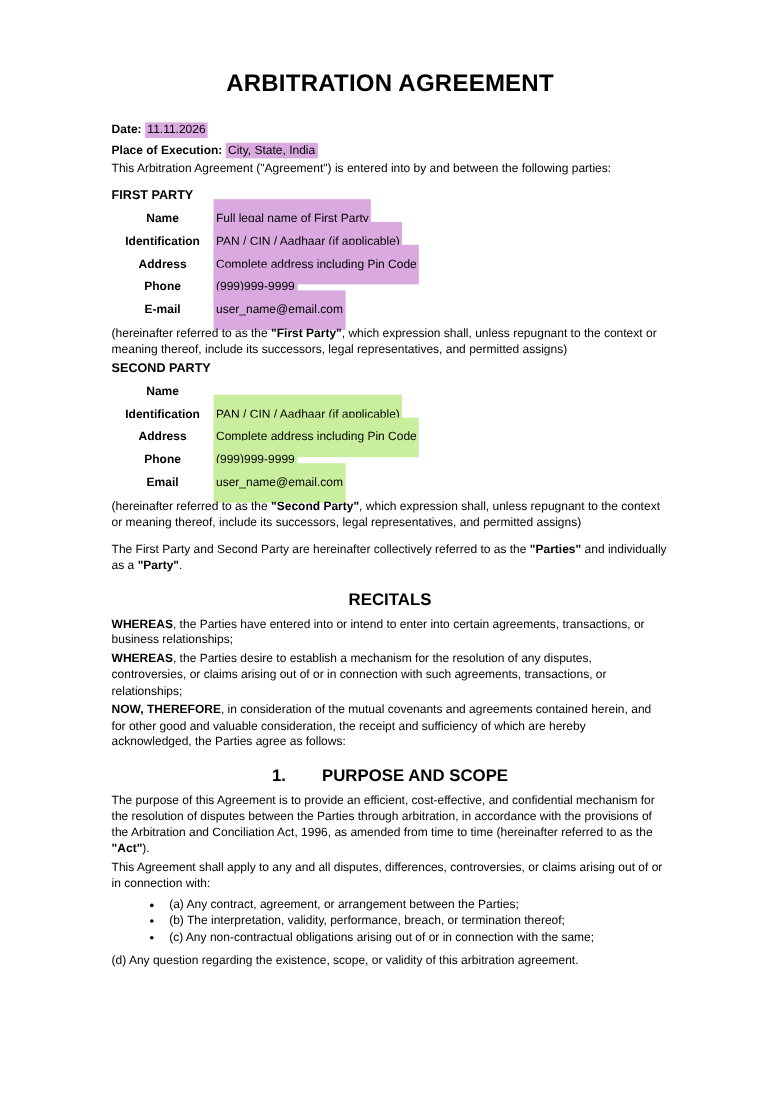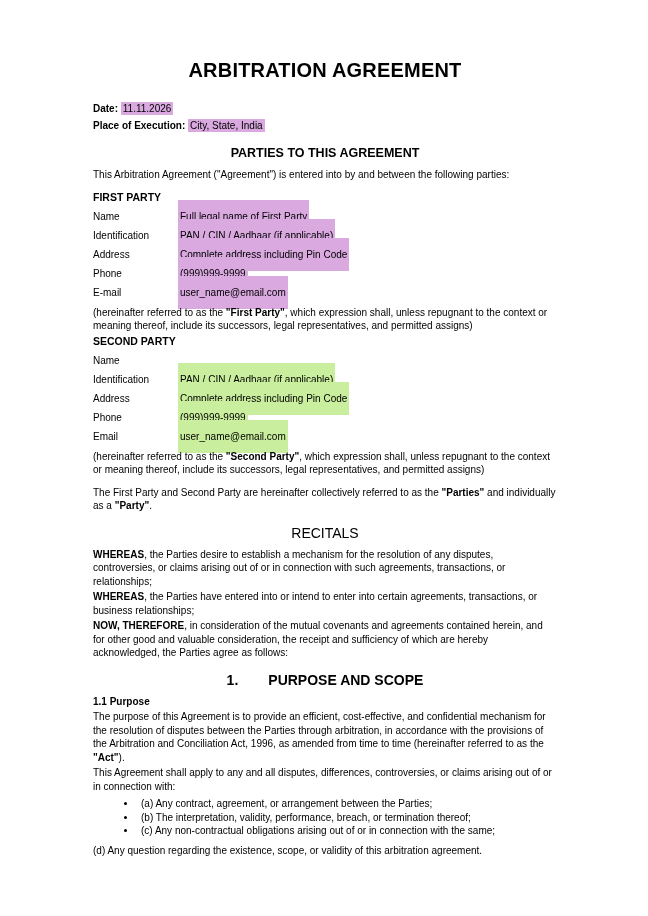--- a/index.html
+++ b/index.html
@@ -24,39 +24,39 @@
   .meta-line { font-size: 10px; line-height: 17px; }
   .b { font-weight: bold; }
   .hl-p { background: var(--hl-purple, #d9a9e0); padding: 1px 2px; }
   .hl-g { background: var(--hl-green, #c9ee9d); padding: 1px 2px; }
   .sec-heading {
     text-align: center; font-weight: bold;
     font-size: 12.5px; line-height: 15px;
     margin-top: 12px; margin-bottom: 7px;
   }
   .big-heading {
-    text-align: center; font-weight: normal;
+    text-align: center; font-weight: bold;
     font-size: 14px; line-height: 17px;
     margin-top: 12px; margin-bottom: 6px;
   }
   .num-heading {
     display: flex; justify-content: center;
     font-weight: bold; font-size: 14px; line-height: 17px;
     margin-top: 12px; margin-bottom: 6px;
   }
   .num-heading .num { margin-right: 30px; }
   .para { font-size: 10px; line-height: 13.5px; margin-bottom: 2px; }
   .intro { margin-bottom: 0; }
   .party-heading {
     font-size: 10.5px; font-weight: bold; line-height: 13px;
     margin-top: 9px; margin-bottom: 3px;
   }
   .fields { margin-bottom: 4px; }
   .field-row { display: flex; font-size: 10px; line-height: 19px; }
-  .field-label { width: 85px; font-weight: normal; flex-shrink: 0; }
+  .field-label { width: 85px; font-weight: bold; flex-shrink: 0; text-align: center; }
   .field-value span { padding: 11px 2px; }
   .note { font-size: 10px; line-height: 13.5px; margin-top: 3px; margin-bottom: 2px; }
   .collective { margin-top: 9px; }
   .sub-heading {
     font-size: 10px; font-weight: bold; line-height: 13.5px;
     margin-top: 4px; margin-bottom: 2px;
   }
   ul.scope-list {
     margin: 4px 0 0 0;
     padding-left: 44px;
@@ -74,21 +74,20 @@
 
   <div class="meta-line">
     <span class="b">Date:</span>
     <span class="hl-p">11.11.2026</span>
   </div>
   <div class="meta-line">
     <span class="b">Place of Execution:</span>
     <span class="hl-p">City, State, India</span>
   </div>
 
-  <div class="sec-heading">PARTIES TO THIS AGREEMENT</div>
   <div class="para intro">This Arbitration Agreement ("Agreement") is entered into by and between the following parties:</div>
 
   <div class="party-heading">FIRST PARTY</div>
   <div class="fields">
     <div class="field-row">
       <span class="field-label">Name</span>
       <span class="field-value"><span class="hl-p">Full legal name of First Party</span></span>
     </div>
     <div class="field-row">
       <span class="field-label">Identification</span>
@@ -129,30 +128,29 @@
     <div class="field-row">
       <span class="field-label">Email</span>
       <span class="field-value"><span class="hl-g">user_name@email.com</span></span>
     </div>
   </div>
   <div class="note"><span>(hereinafter referred to as the </span><span class="b">"Second Party"</span><span>, which expression shall, unless repugnant to the context or meaning thereof, include its successors, legal representatives, and permitted assigns)</span></div>
 
   <div class="para collective"><span>The First Party and Second Party are hereinafter collectively referred to as the </span><span class="b">"Parties"</span><span> and individually as a </span><span class="b">"Party"</span><span>.</span></div>
 
   <div class="big-heading">RECITALS</div>
+  <div class="para"><span class="b">WHEREAS</span><span>, the Parties have entered into or intend to enter into certain agreements, transactions, or business relationships;</span></div>
   <div class="para"><span class="b">WHEREAS</span><span>, the Parties desire to establish a mechanism for the resolution of any disputes, controversies, or claims arising out of or in connection with such agreements, transactions, or relationships;</span></div>
-  <div class="para"><span class="b">WHEREAS</span><span>, the Parties have entered into or intend to enter into certain agreements, transactions, or business relationships;</span></div>
   <div class="para"><span class="b">NOW, THEREFORE</span><span>, in consideration of the mutual covenants and agreements contained herein, and for other good and valuable consideration, the receipt and sufficiency of which are hereby acknowledged, the Parties agree as follows:</span></div>
 
   <div class="num-heading">
     <span class="num">1.</span>
     <span>PURPOSE AND SCOPE</span>
   </div>
 
-  <div class="sub-heading">1.1 Purpose</div>
   <div class="para"><span>The purpose of this Agreement is to provide an efficient, cost-effective, and confidential mechanism for the resolution of disputes between the Parties through arbitration, in accordance with the provisions of the Arbitration and Conciliation Act, 1996, as amended from time to time (hereinafter referred to as the </span><span class="b">"Act"</span><span>).</span></div>
 
   <div class="para">This Agreement shall apply to any and all disputes, differences, controversies, or claims arising out of or in connection with:</div>
   <ul class="scope-list">
     <li>(a) Any contract, agreement, or arrangement between the Parties;</li>
     <li>(b) The interpretation, validity, performance, breach, or termination thereof;</li>
     <li>(c) Any non-contractual obligations arising out of or in connection with the same;</li>
   </ul>
   <div class="para item-d">(d) Any question regarding the existence, scope, or validity of this arbitration agreement.</div>
 

